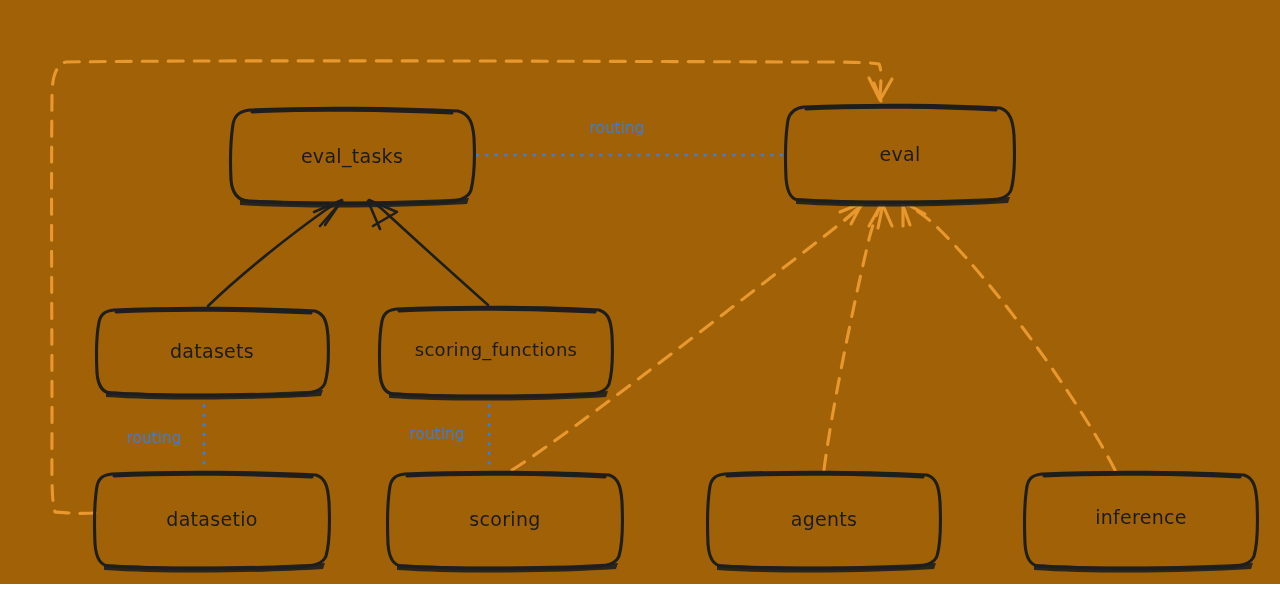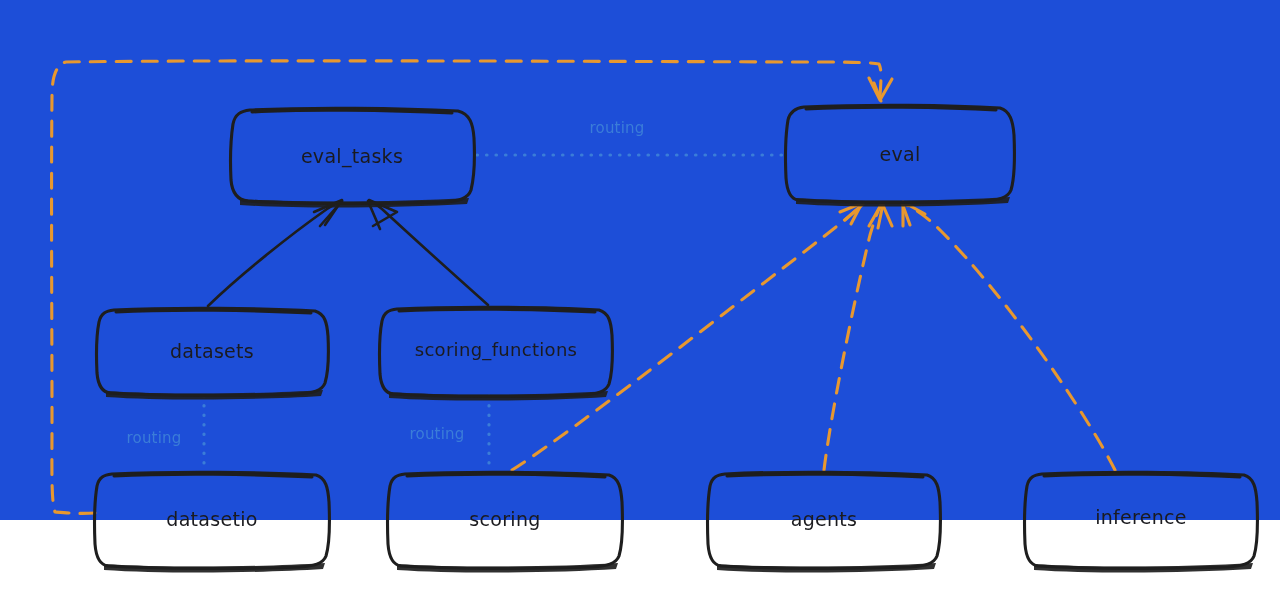--- a/index.html
+++ b/index.html
@@ -10,22 +10,22 @@
   }
   body {
     width: 1280px;
     height: 596px;
     overflow: hidden;
     font-family: "DejaVu Sans", sans-serif;
   }
   #diagram-root {
     position: relative;
     width: 1280px;
-    height: 520px;
-    background: #1d4ed8;
+    height: 584px;
+    background: #a16207;
   }
   svg#diagram-canvas {
     position: absolute;
     top: 0;
     left: 0;
     width: 1280px;
     height: 596px;
     display: block;
   }
   .node-label {

